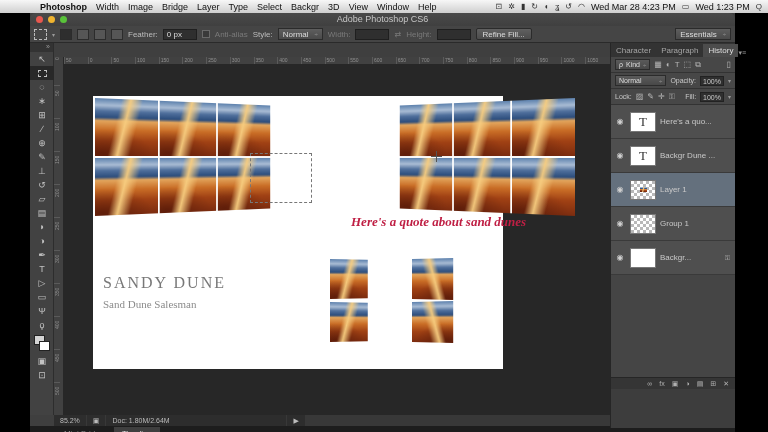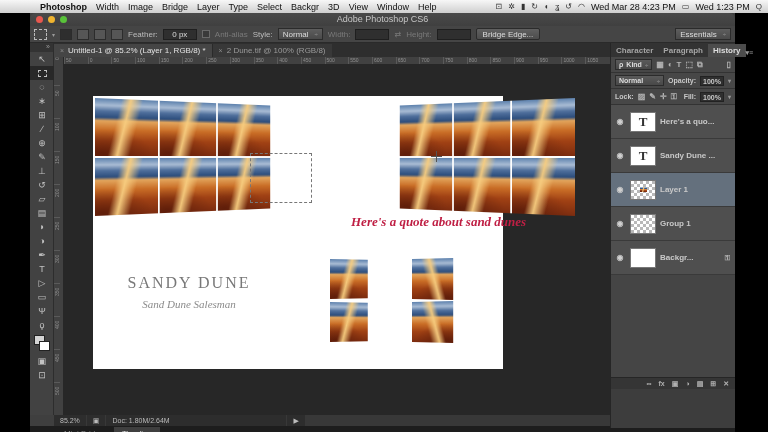--- a/index.html
+++ b/index.html
@@ -28,21 +28,21 @@
 
   
   #optionsbar { position:absolute; left:0; top:13px; width:100%; height:17px;
     background:#454545; border-bottom:1px solid #2a2a2a; display:flex; align-items:center;
     font-size:8px; color:#bdbdbd; padding:0 4px; gap:5px; }
   .toolpreview { width:13px; height:11px; border:1px dashed #bbb; }
   .ddarrow { font-size:6px; color:#999; }
   .modebtn { width:12px; height:11px; background:#565656; border:1px solid #2c2c2c; }
   .modebtn.on { background:#2e2e2e; }
   .optinput { width:34px; height:11px; background:#2f2f2f; border:1px solid #1f1f1f;
-    color:#ddd; font-size:8px; padding:0 3px;text-align:center; }
+    color:#ddd; font-size:8px; padding:0 3px; }
   .optdrop { height:12px; background:linear-gradient(#5e5e5e,#4a4a4a); border:1px solid #2b2b2b;
     color:#ddd; font-size:8px; padding:0 4px; display:flex; align-items:center; gap:6px; }
   .optbtn { height:12px; background:linear-gradient(#606060,#4c4c4c); border:1px solid #2b2b2b;
     color:#ddd; font-size:8px; padding:0 6px; display:flex; align-items:center; border-radius:2px; }
   .dim { color:#7a7a7a; }
   .chk { width:8px; height:8px; border:1px solid #6a6a6a; background:#3a3a3a; }
   .spacer { flex:1; }
 
   
   #tooldock { position:absolute; left:0; top:30px; width:24px; height:372px; background:#424242;
@@ -91,43 +91,43 @@
   #selrect { position:absolute; left:157px; top:57px; width:62px; height:50px;
     border:1px dashed #777; }
   #crosshair { position:absolute; left:338px; top:55px; width:11px; height:11px; }
   #crosshair::before { content:""; position:absolute; left:5px; top:0; width:1px; height:11px; background:#555; }
   #crosshair::after { content:""; position:absolute; left:0; top:5px; width:11px; height:1px; background:#555; }
 
   #quote { position:absolute; left:258px; top:118px; width:228px;
     font-family:"Liberation Serif", serif; font-style:italic; font-weight:bold;
     font-size:13px; color:#bf1f44; white-space:nowrap; }
 
-  #contact { position:absolute; left:25px; top:178px; width:142px; text-align:center;
+  #contact { position:absolute; left:10px; top:178px; width:142px; text-align:left;
     font-family:"Liberation Serif", serif; color:#8b8b8b; }
   #contact .name { font-size:16px; letter-spacing:2px; color:#787878; margin-bottom:4px; }
-  #contact .line { font-size:11px; font-style:italic; line-height:16px; }
+  #contact .line { font-size:11px; line-height:16px; }
 
   #minigfx { position:absolute; left:237px; top:163px; width:82px; height:84px; }
   .gfxrow { position:relative; width:82px; height:40px; margin-bottom:3px; display:flex; }
   .gfxrow .half { width:41px; height:40px; }
   .gfxrow .half.l { transform:perspective(260px) rotateY(16deg); transform-origin:left center; }
   .gfxrow .half.r { transform:perspective(260px) rotateY(-16deg) scaleX(-1); transform-origin:right center; }
 
   
   #statusbar { position:absolute; left:24px; top:402px; width:556px; height:11px; background:#383838;
     display:flex; align-items:center; font-size:7px; color:#bbb; gap:1px; }
   #statusbar .seg { background:#2d2d2d; height:11px; display:flex; align-items:center; padding:0 6px; }
   #bottomtabs { position:absolute; left:0; top:413px; width:100%; height:13px; background:#1d1d1d;
     display:flex; align-items:flex-end; font-size:8px; padding-left:26px; gap:2px; }
   #bottomtabs .btab { height:12px; padding:0 8px; display:flex; align-items:center; color:#8a8a8a; }
   #bottomtabs .btab.active { background:#3f3f3f; color:#ddd; }
 
   
   #rightdock { position:absolute; left:580px; top:30px; width:125px; height:385px; background:#3d3d3d;
-    border-left:1px solid #262626; font-size:8px; color:#c9c9c9;font-weight:bold; }
+    border-left:1px solid #262626; font-size:8px; color:#c9c9c9; }
   .ptabs { display:flex; height:14px; background:#333; align-items:flex-end; }
   .ptab { padding:0 5px; height:13px; line-height:13px; color:#a5a5a5; white-space:nowrap; }
   .ptab.active { background:#4c4c4c; color:#ddd; }
   .pmenu { margin-left:auto; color:#999; font-size:7px; padding-right:3px; }
   .layerstab { display:flex; height:14px; background:#333; align-items:flex-end; }
   .filterrow, .blendrow, .lockrow { height:16px; display:flex; align-items:center; gap:4px;
     padding:0 4px; background:#474747; border-bottom:1px solid #333; }
   .minidrop { background:linear-gradient(#5a5a5a,#484848); border:1px solid #2b2b2b; height:11px;
     display:flex; align-items:center; font-size:7px; padding:0 3px; gap:3px; color:#ddd; }
   .ficon { color:#b5b5b5; font-size:8px; }
@@ -210,21 +210,21 @@
     <span>Style:</span>
     <span class="optdrop">
       <span>Normal</span>
       <span class="ddarrow">÷</span>
     </span>
     <span class="dim">Width:</span>
     <input class="optinput" style="">
     <span class="dim">⇄</span>
     <span class="dim">Height:</span>
     <input class="optinput" style="">
-    <span class="optbtn">Bridge Edge...</span>
+    <span class="optbtn">Refine Fill...</span>
     <span class="spacer"></span>
     <span class="optdrop">
       <span>Essentials</span>
       <span class="ddarrow">÷</span>
     </span>
   </div>
 
   <div id="tooldock">
     <div class="dockhead">»</div>
     <div class="tool">
@@ -292,30 +292,20 @@
       <span class="bg2"></span>
     </div>
     <div class="tool">
         <span>▣</span>
       </div>
     <div class="tool">
         <span>⊡</span>
       </div>
   </div>
 
-  <div id="tabrow">
-    <span class="doctab active">
-      <span class="x">×</span>
-      <span>Untitled-1 @ 85.2% (Layer 1, RGB/8) *</span>
-    </span>
-    <span class="doctab inactive">
-      <span class="x">×</span>
-      <span>2 Dune.tif @ 100% (RGB/8)</span>
-    </span>
-  </div>
 
   <div id="hruler">
     <span class="tick">50</span>
       <span class="tick">0</span>
     <span class="tick">50</span>
       <span class="tick">100</span>
     <span class="tick">150</span>
       <span class="tick">200</span>
     <span class="tick">250</span>
       <span class="tick">300</span>
@@ -446,21 +436,21 @@
       <span class="thumb">
           <span class="tglyph">T</span>
         </span>
       <span class="lname">Here's a quo...</span>
     </div>
     <div class="layerrow">
       <span class="eye">◉</span>
       <span class="thumb">
           <span class="tglyph">T</span>
         </span>
-      <span class="lname">Sandy Dune ...</span>
+      <span class="lname">Backgr Dune ...</span>
     </div>
     <div class="layerrow selected">
       <span class="eye">◉</span>
       <span class="thumb checker">
           <span class="spec dune"></span>
         </span>
       <span class="lname">Layer 1</span>
     </div>
     <div class="layerrow">
       <span class="eye">◉</span>

